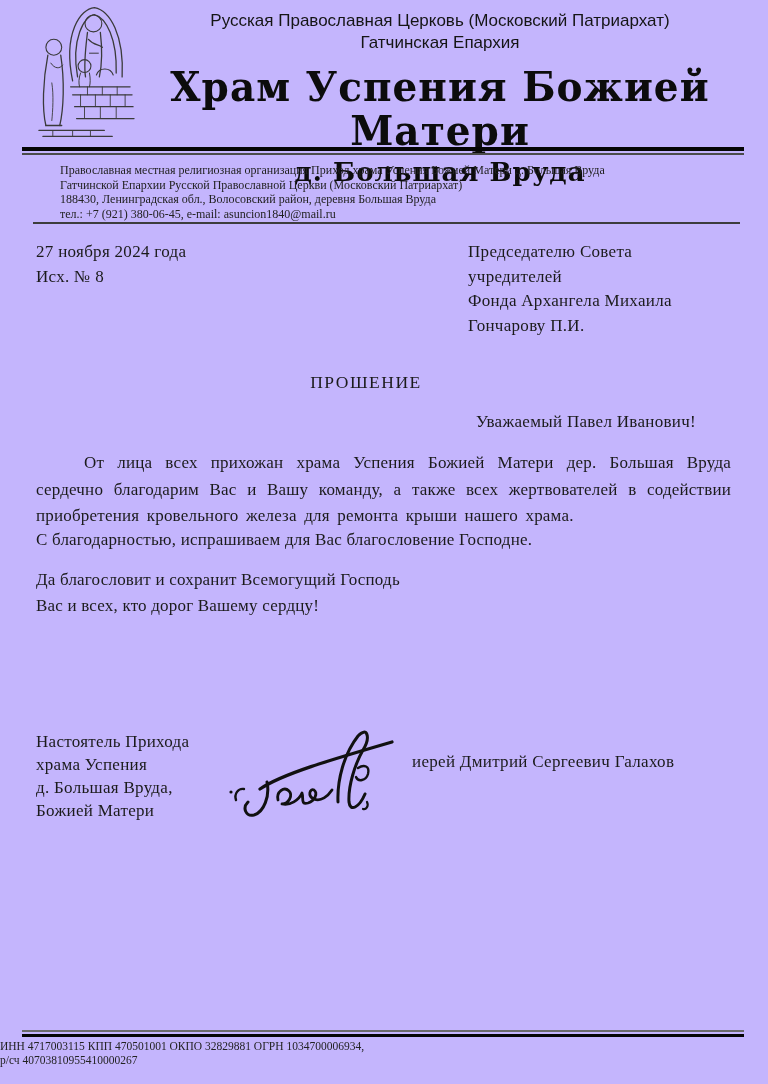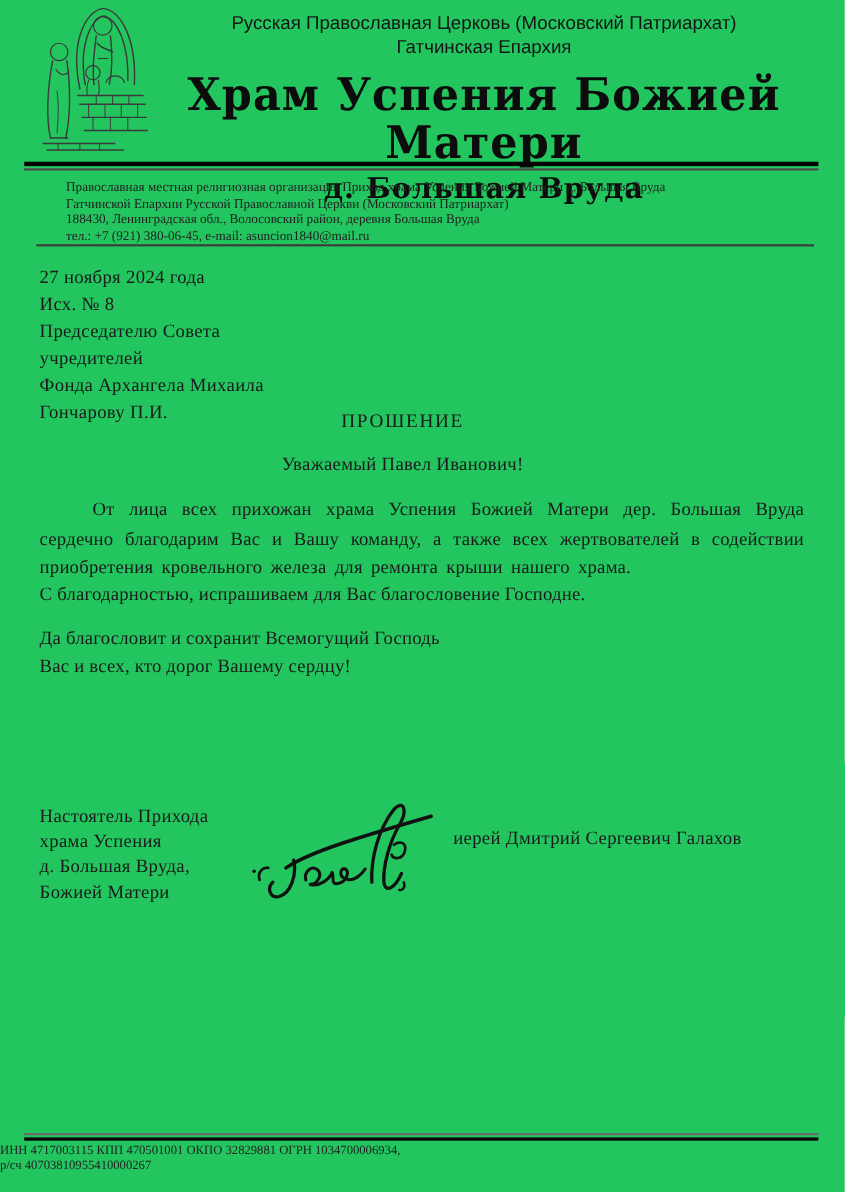--- a/index.html
+++ b/index.html
@@ -1,20 +1,20 @@
 <!DOCTYPE html>
 <html lang="ru"><head>
 <meta charset="utf-8">
 <style>
   html,body{margin:0;padding:0;background:#e9e9e9;}
   .page{
     position:relative;
     width:768px;height:1084px;
     margin:0 auto;
-    background:#22c55e;
+    background:#c4b5fd;
     overflow:hidden;
     font-family:"Liberation Serif","DejaVu Serif",serif;
     color:#1b1b1b;
   }
   
   .logo{position:absolute;left:33px;top:3px;width:104px;height:140px;}
   .head-text{position:absolute;left:120px;top:10px;width:640px;text-align:center;}
   .org-line{
     font-family:"Liberation Sans","DejaVu Sans",sans-serif;
     font-size:17px;line-height:22px;color:#151515;
@@ -37,34 +37,34 @@
   .rule-double .gap{height:2px;}
   .rule-double .thin{height:2px;background:#4a4a4a;}
   .rule1{top:147px;}
   .org-details{
     position:absolute;left:60px;top:163px;width:648px;
     text-align:left;font-size:12px;line-height:14.5px;color:#222;
   }
   .rule2{position:absolute;left:33px;top:222px;width:707px;height:2px;background:#3d3d3d;}
 
   
-  .meta-row{position:absolute;left:36px;top:240px;width:695px;display:flex;justify-content:space-between;flex-direction:column;}
+  .meta-row{position:absolute;left:36px;top:240px;width:695px;display:flex;justify-content:space-between;}
   .meta-left div, .meta-right div{
     font-size:17px;line-height:24.5px;letter-spacing:.3px;
   }
   .meta-right{width:263px;}
 
   
   .doc-type{
     position:absolute;left:36px;top:372px;width:660px;
     text-align:center;font-size:17.5px;letter-spacing:1.5px;
   }
   .salutation{
     position:absolute;left:36px;top:412px;width:660px;
-    text-align:center;font-size:17px;letter-spacing:.3px;
+    text-align:right;font-size:17px;letter-spacing:.3px;
   }
   .para1{
     position:absolute;left:36px;top:450px;width:695px;
     font-size:17px;line-height:26.5px;letter-spacing:.2px;
     text-align:justify;text-indent:48px;word-spacing:3px;
   }
   .para2{
     position:absolute;left:36px;top:530px;width:695px;
     font-size:17px;letter-spacing:.2px;
   }

